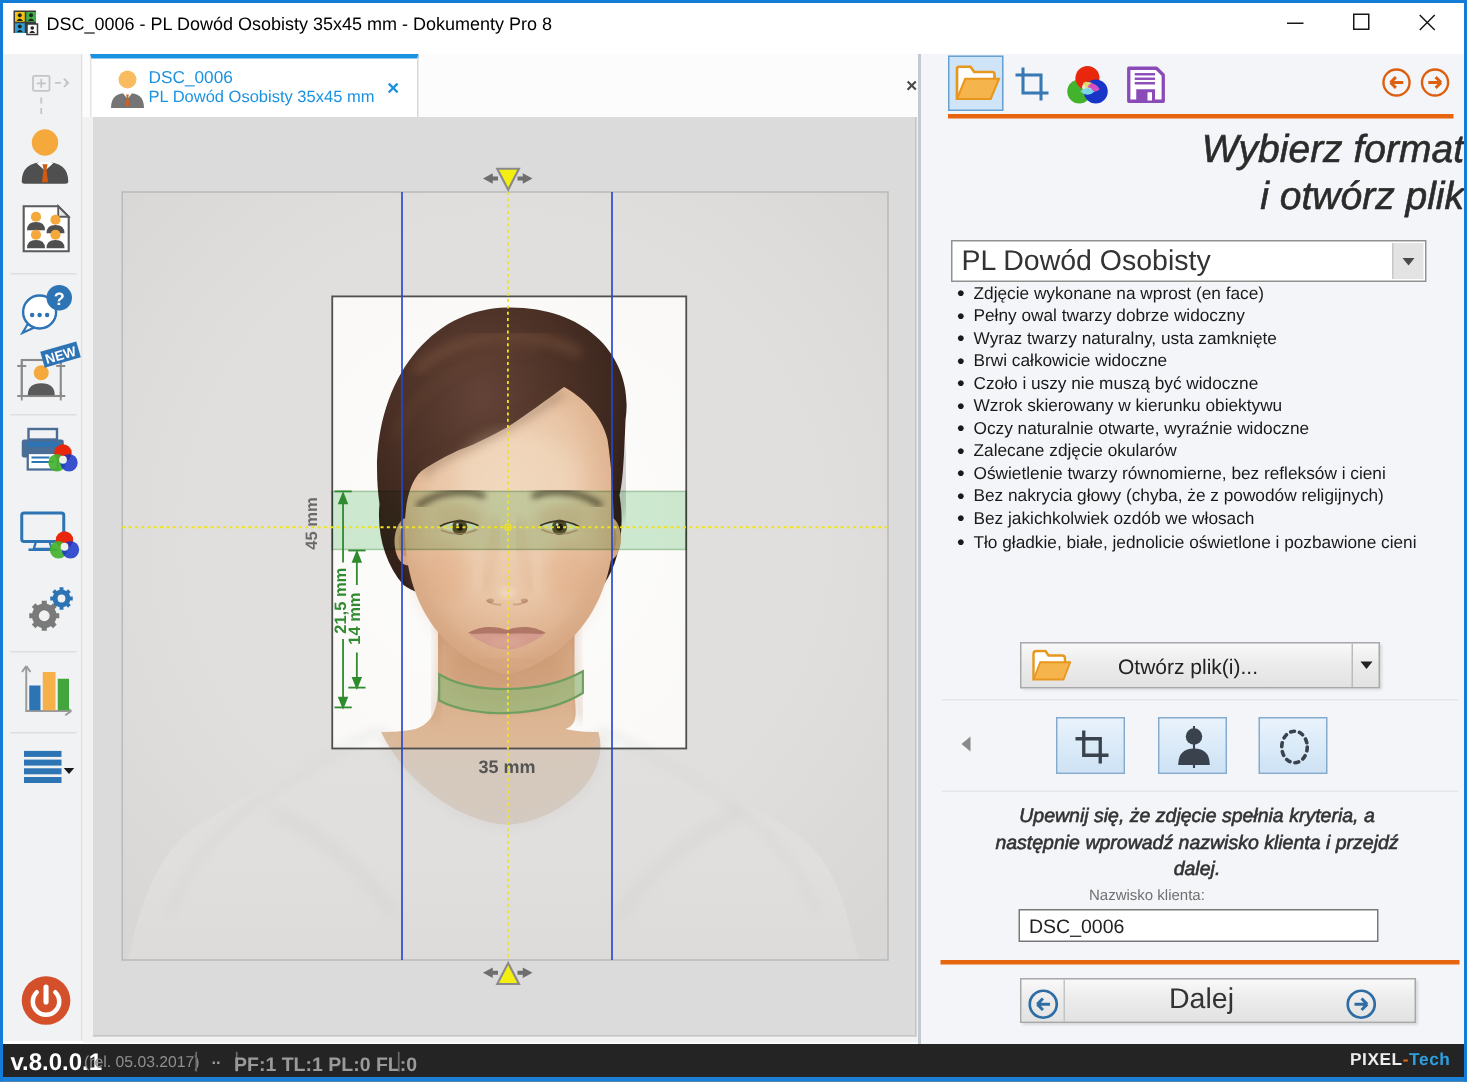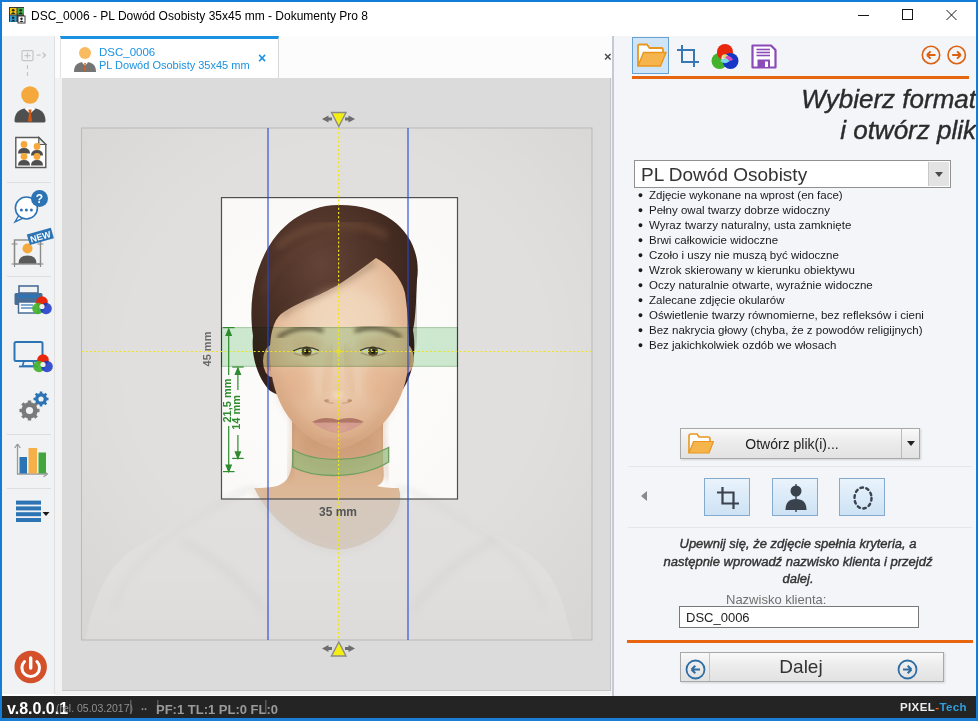--- a/index.html
+++ b/index.html
@@ -40,21 +40,21 @@
 #bullets span{display:inline-block;width:17px;text-align:center;font-size:9px;vertical-align:1px;}
 .graybtn{position:absolute;background:linear-gradient(#f9f9f9,#ececec 45%,#e2e2e2);border:1px solid #a8a8a8;box-shadow:1px 1px 2px rgba(0,0,0,0.15);}
 #openbtn{left:60px;top:392px;width:240px;height:31px;}
 #openbtn .txt{position:absolute;left:0;top:7px;width:222px;text-align:center;font-size:14px;color:#222;}
 #openbtn .sep2{position:absolute;right:17px;top:0px;width:1px;height:29px;background:#bbb;}
 #openbtn .arr{position:absolute;right:4px;top:12px;border-left:4px solid transparent;border-right:4px solid transparent;border-top:5px solid #222;}
 .bluebtn{position:absolute;top:442px;width:46px;height:38px;background:linear-gradient(#e9f3fc,#cde2f4);border:1px solid #84abce;}
 #collapse{position:absolute;left:21px;top:455px;width:0;height:0;border-top:5px solid transparent;border-bottom:5px solid transparent;border-right:6px solid #8a8a8a;}
 .rsep{position:absolute;left:8px;width:344px;height:1px;background:#e4e7ea;}
 #hint{position:absolute;left:0;top:499px;width:356px;text-align:center;font-size:13px;font-style:italic;font-weight:normal;-webkit-text-stroke:0.4px #333;color:#333;line-height:17.5px;}
-#nklabel{position:absolute;left:58px;top:556px;font-size:13px;color:#707070;padding-left:48px;}
+#nklabel{position:absolute;left:58px;top:556px;font-size:10px;color:#707070;padding-left:48px;}
 #nkinput{position:absolute;left:59px;top:570px;width:240px;height:22px;background:#fff;border:1px solid #787878;}
 #nkinput span{position:absolute;left:6px;top:3px;font-size:13px;color:#222;}
 #dalejbtn{left:60px;top:616px;width:264px;height:30px;}
 #dalejbtn .txt{position:absolute;left:0;top:3px;width:240px;text-align:center;font-size:19px;color:#333;}
 
 #statusbar{left:0px;top:696px;width:978px;height:25px;background:#242424;border-bottom:3px solid #1b7fd5;color:#bbb;font-size:11px;}
 #statusbar .v{position:absolute;left:7px;top:4px;font-weight:bold;color:#fff;font-size:16px;}
 #statusbar .rel{position:absolute;left:56px;top:5.5px;color:#8f8f8f;font-size:10.5px;}
 #statusbar .s1{position:absolute;left:129px;top:2px;color:#6a6a6a;font-size:14px;}
 #statusbar .dots{position:absolute;left:141px;top:4px;color:#9a9a9a;font-weight:bold;}
@@ -494,20 +494,21 @@
    <div><span>●</span>Pełny owal twarzy dobrze widoczny</div>
    <div><span>●</span>Wyraz twarzy naturalny, usta zamknięte</div>
    <div><span>●</span>Brwi całkowicie widoczne</div>
    <div><span>●</span>Czoło i uszy nie muszą być widoczne</div>
    <div><span>●</span>Wzrok skierowany w kierunku obiektywu</div>
    <div><span>●</span>Oczy naturalnie otwarte, wyraźnie widoczne</div>
    <div><span>●</span>Zalecane zdjęcie okularów</div>
    <div><span>●</span>Oświetlenie twarzy równomierne, bez refleksów i cieni</div>
    <div><span>●</span>Bez nakrycia głowy (chyba, że z powodów religijnych)</div>
    <div><span>●</span>Bez jakichkolwiek ozdób we włosach</div>
+   <div><span>●</span>Tło gładkie, białe, jednolicie oświetlone i pozbawione cieni</div>
   </div>
   <div class="graybtn" id="openbtn">
    <div class="txt">Otwórz plik(i)...</div>
    <div class="sep2"></div>
         <div class="arr"></div>
    <svg style="position:absolute;left:7px;top:4px" width="26" height="22" viewBox="0 0 26 22">
     <path d="M1 20 V3 q0-2 2-2 h6 l2 3 h9 q2 0 2 2 v3" fill="#fff" stroke="#e8971e" stroke-width="1.6"></path>
     <path d="M1 20 L5.5 8.5 h20 L21 20 z" fill="#f6b44d" stroke="#e8971e" stroke-width="1.2"></path>
    </svg>
   </div>

